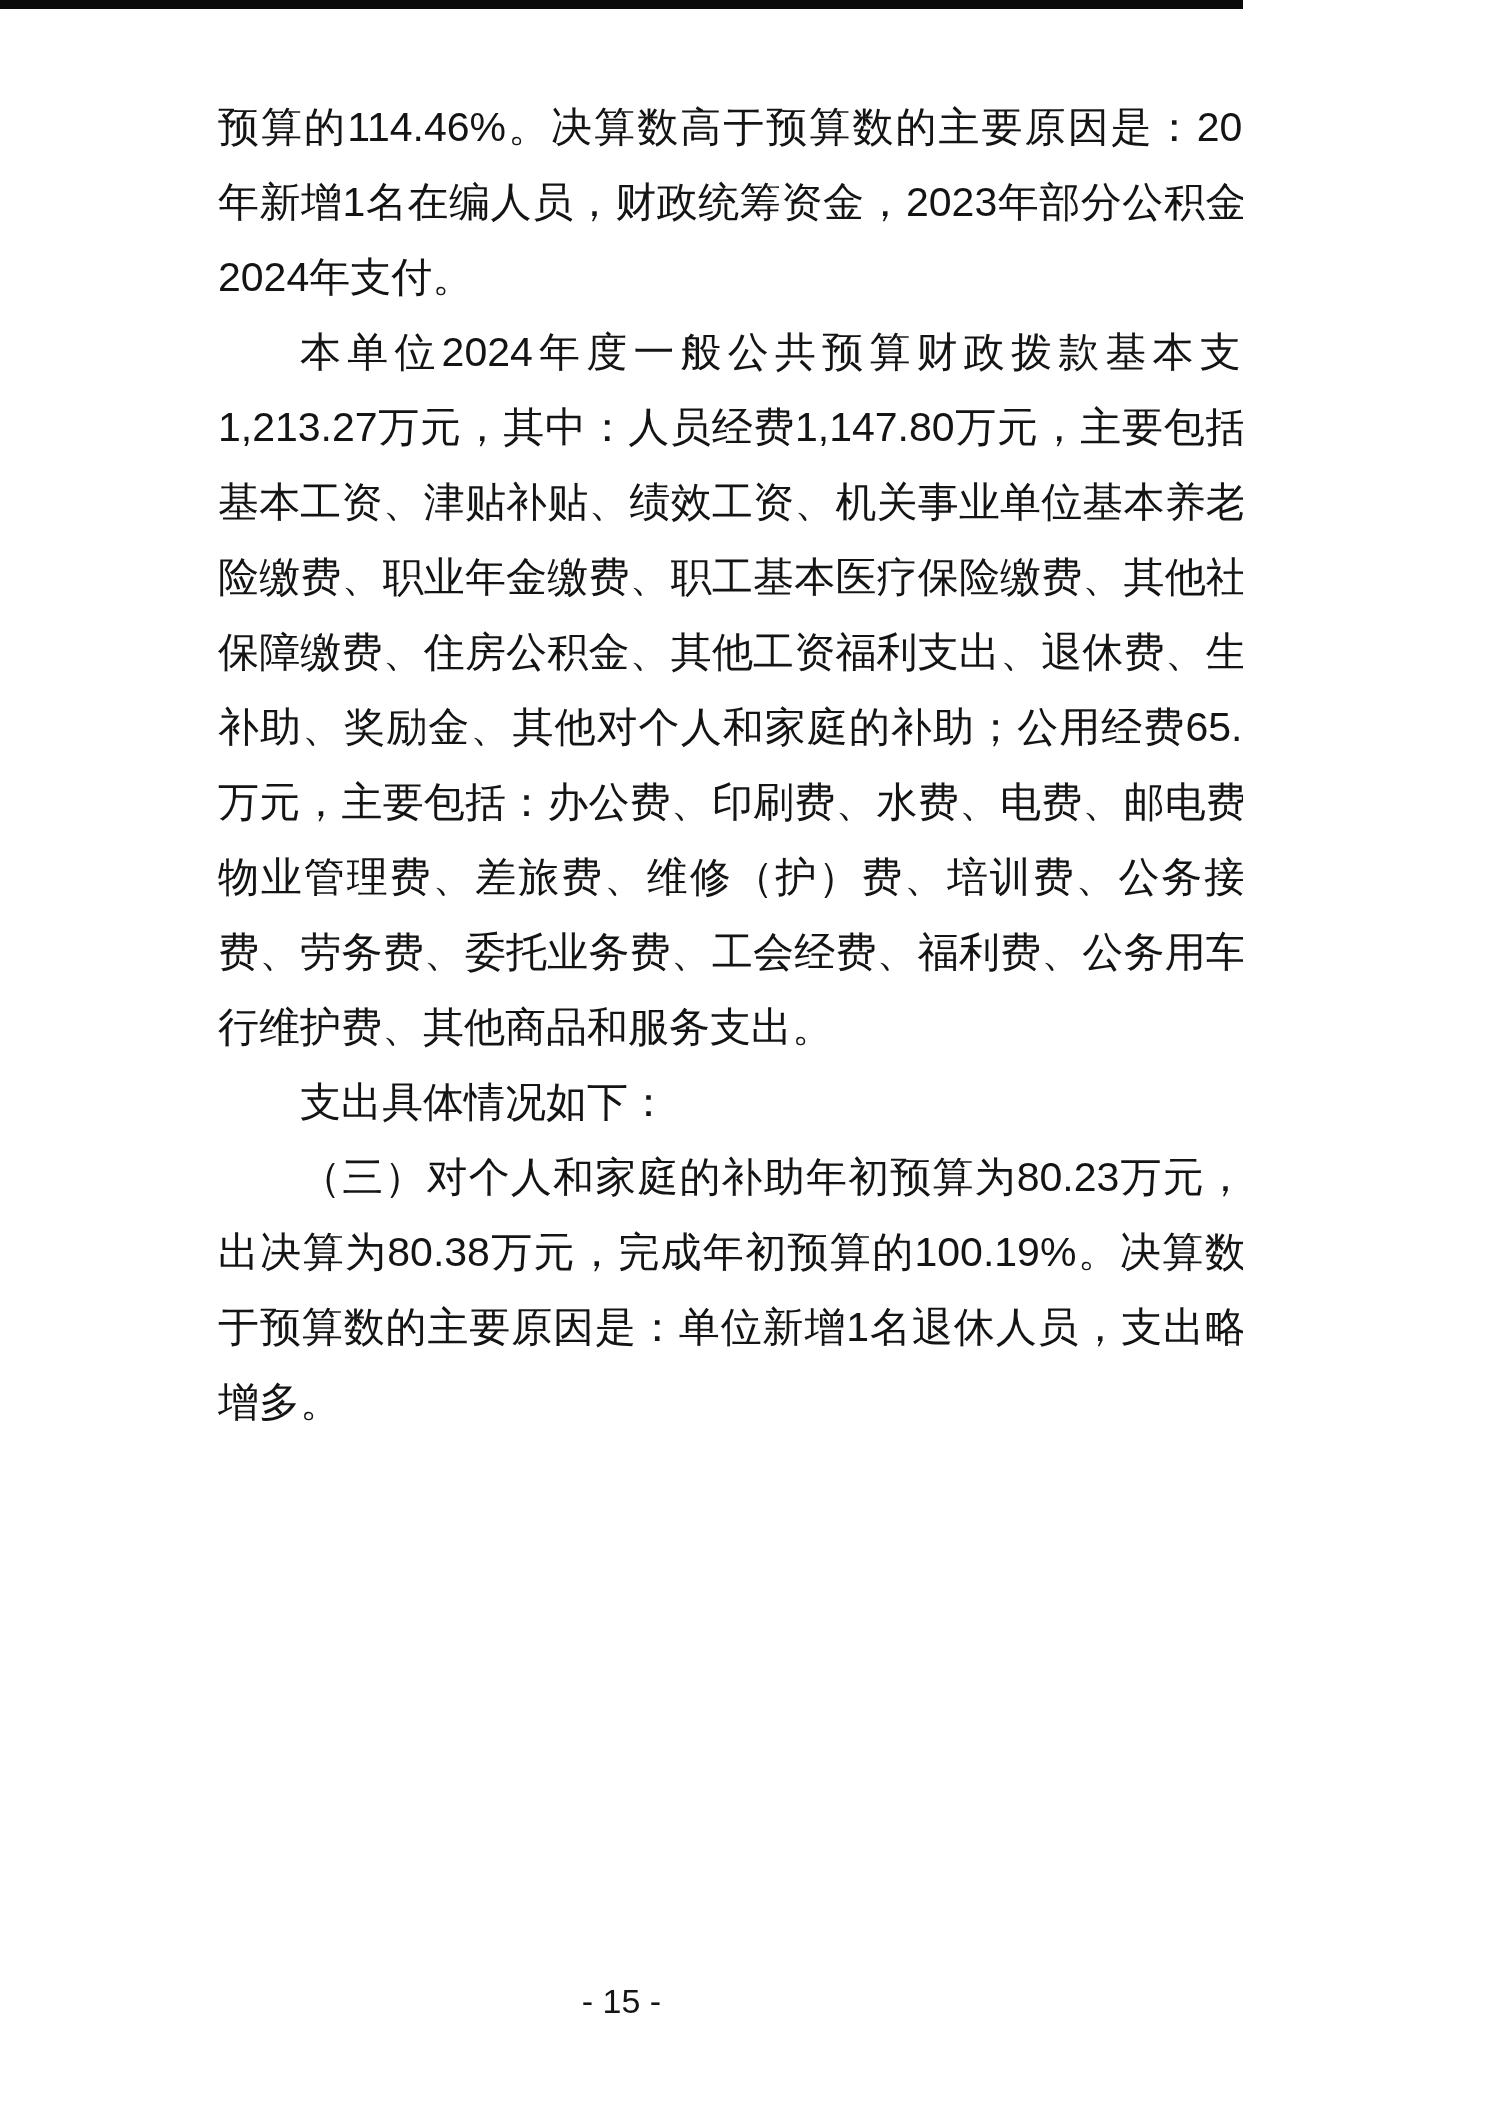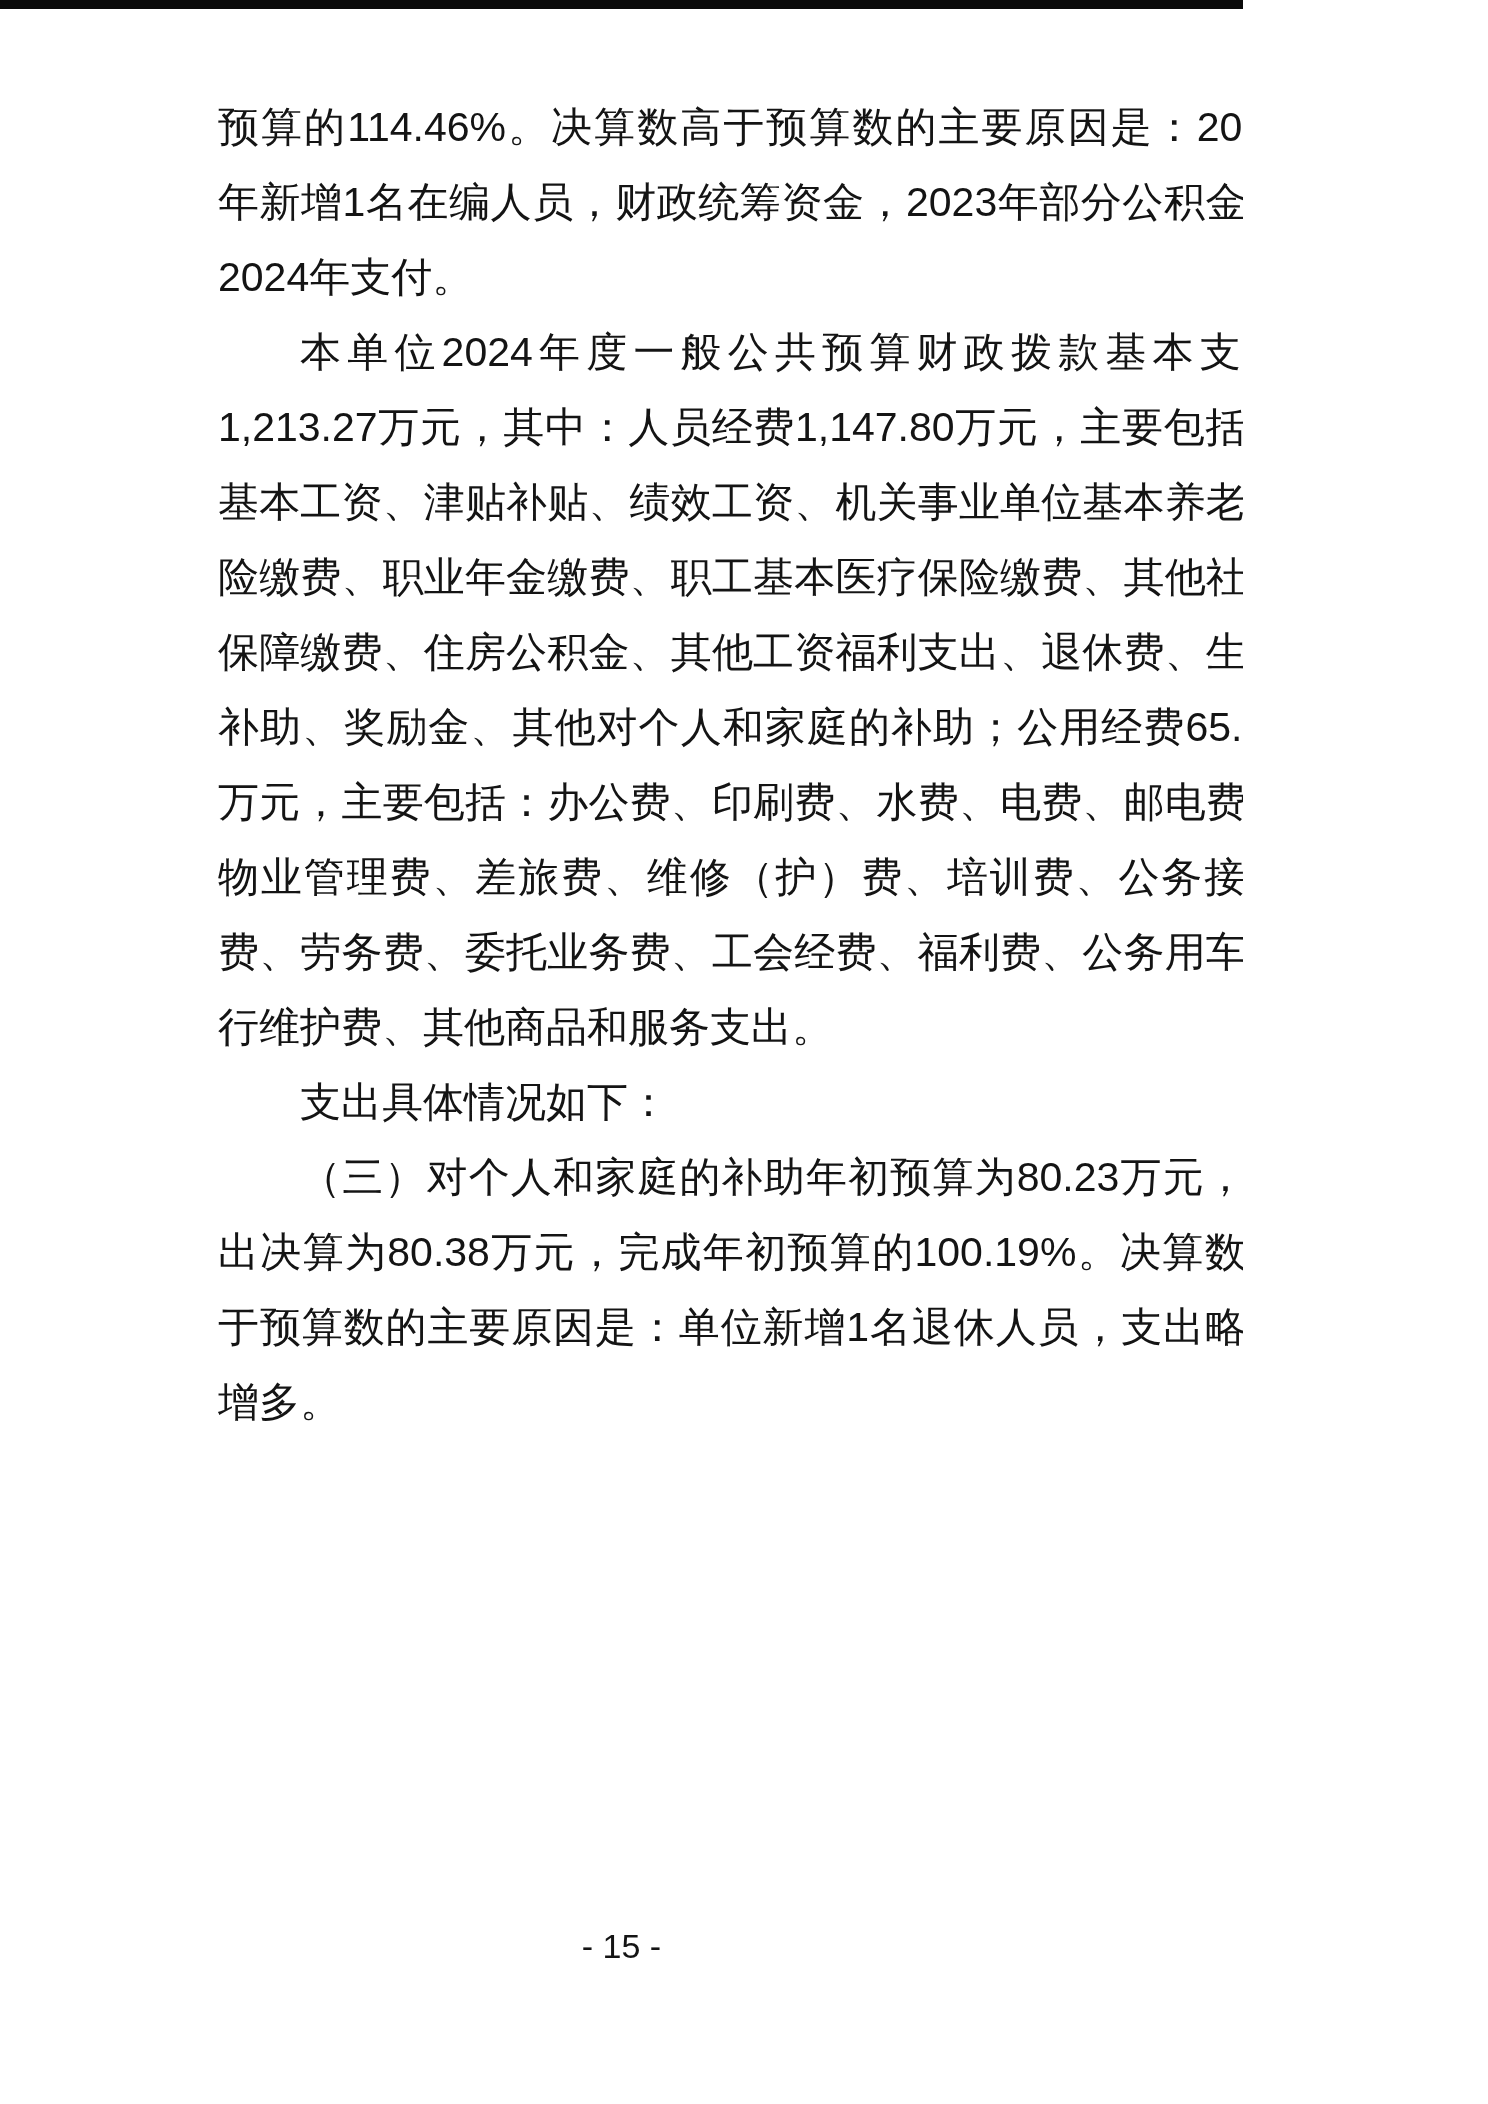--- a/index.html
+++ b/index.html
@@ -51,21 +51,21 @@
   }
   .para.heading {
     margin: 38px 0 50px 0;
     font-size: 41px;
     font-weight: normal;
   }
   .page-footer {
     position: absolute;
     left: 0;
     right: 0;
-    top: 1927px;
+    top: 1982px;
     text-align: center;
     font-size: 34px;
     line-height: 38px;
     color: var(--text_color, #121212);
   }
 </style>
 </head>
 <body>
 
 <div class="page">

